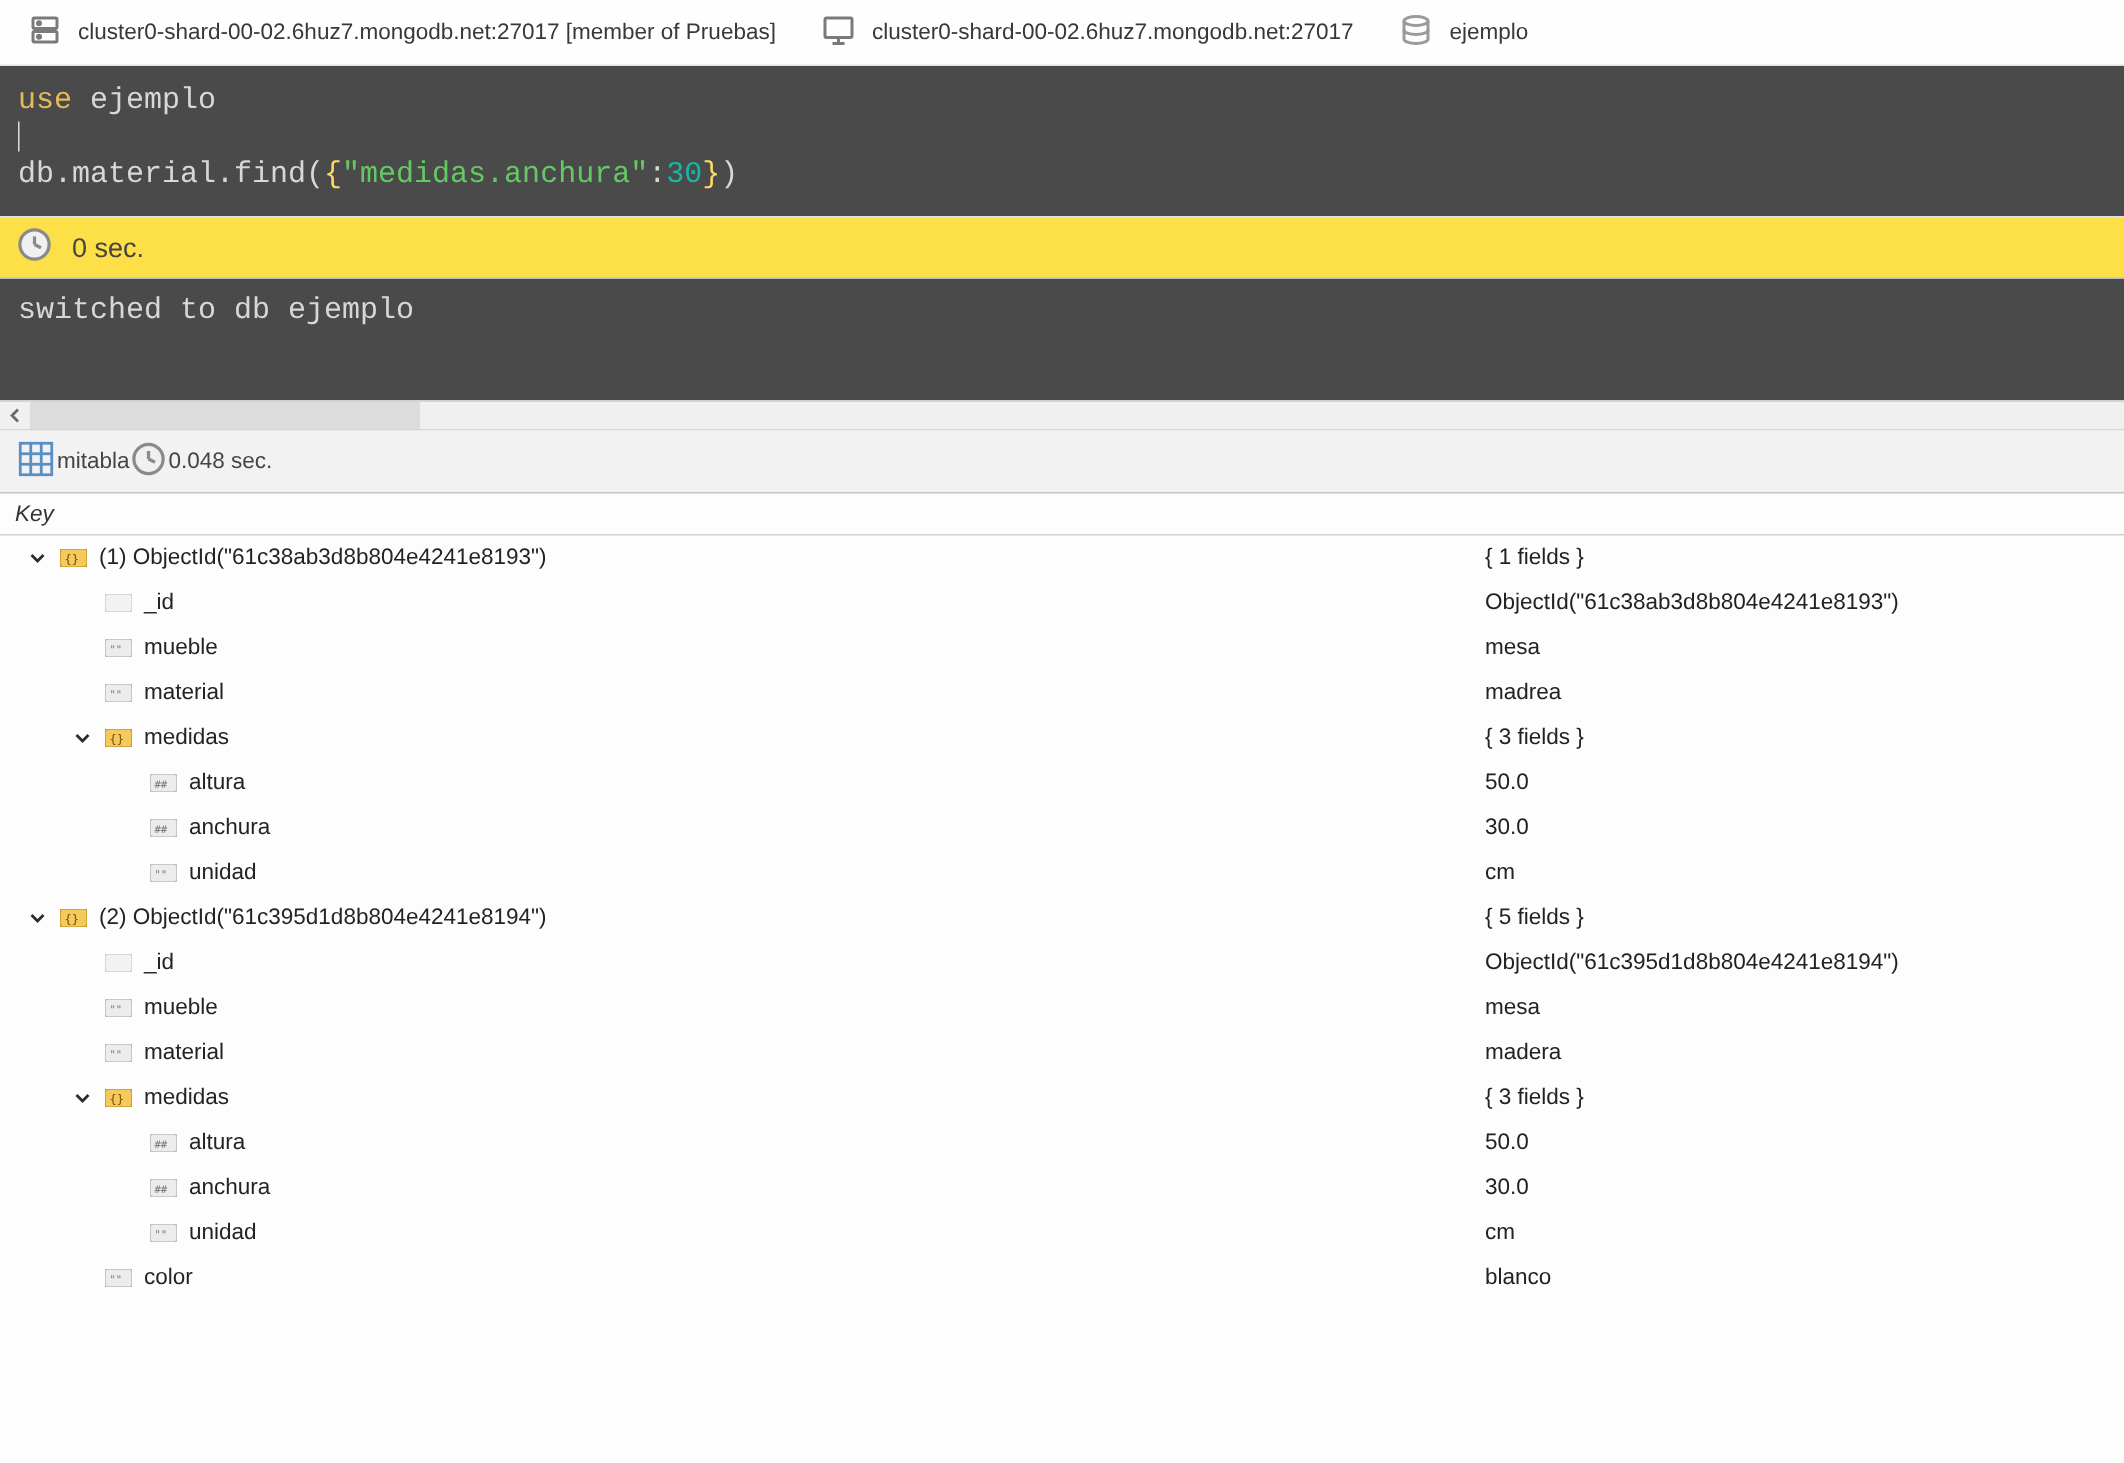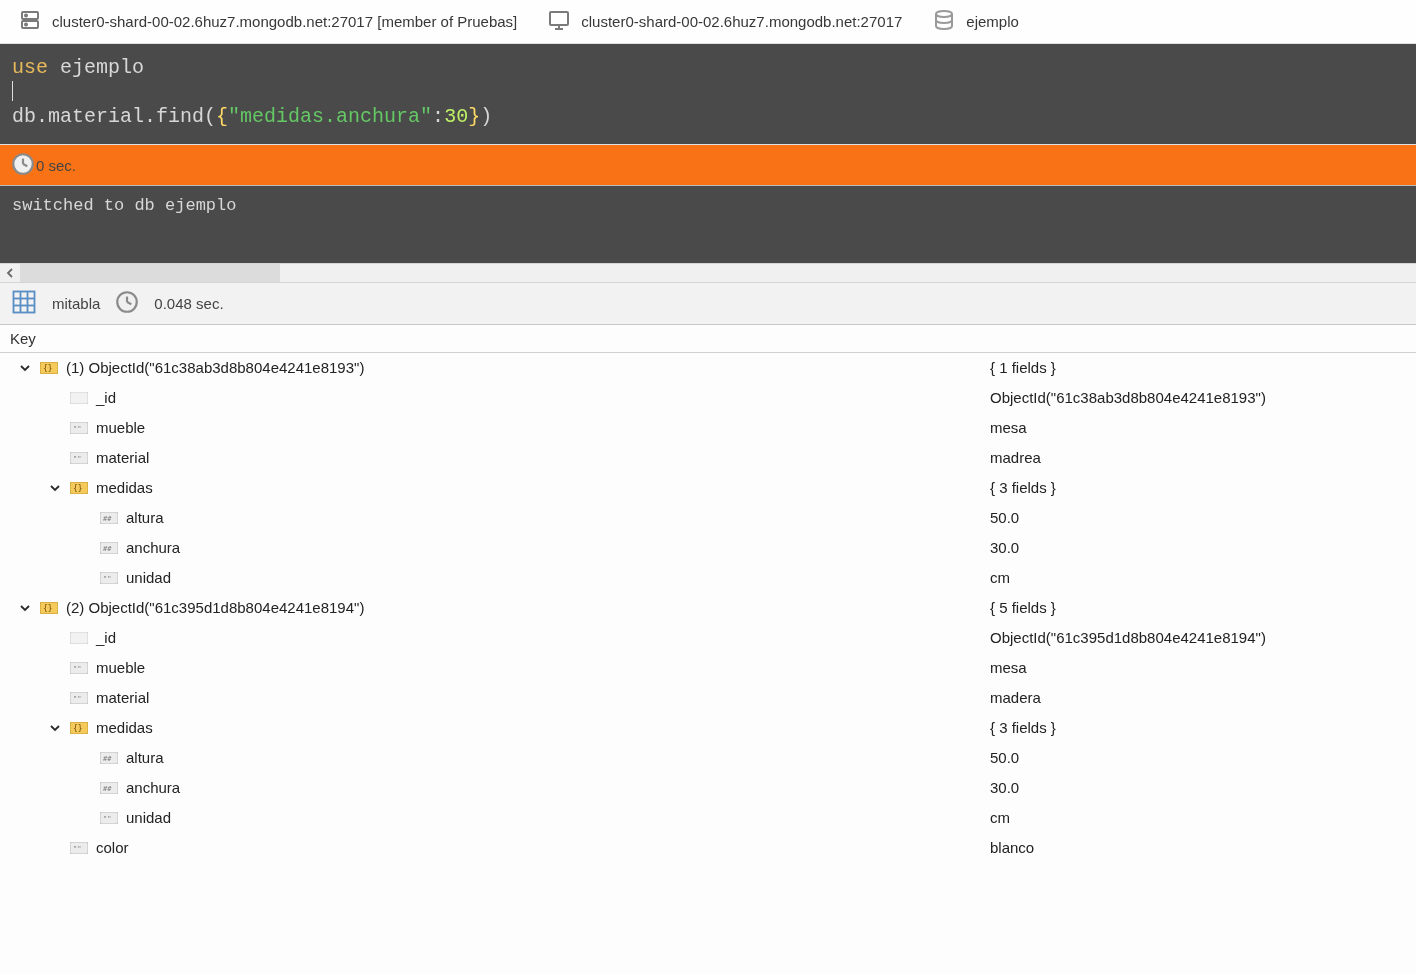--- a/index.html
+++ b/index.html
@@ -35,38 +35,39 @@
     padding: 10px 1px 14px 12px;
     font-family: Consolas, "Courier New", monospace;
     font-size: 20px;
     line-height: 1.35;
     color: #ddd;
   }
   .tok-kw   { color: #e6b95b; }
   .tok-id   { color: #d7d7d7; }
   .tok-pun  { color: #d7d7d7; }
   .tok-str  { color: #64c864; }
-  .tok-num  { color: #bef264; }
+  .tok-num  { color: #14b8a6; }
   .tok-br   { color: #ffd966; }
   .status-bar {
     display: flex;
     align-items: center;
     height: 42px;
-    background: #f97316;
+    background: #fde047;
     border-top: 1px solid #e0e0e0;
     border-bottom: 1px solid #bdbdbd;
     padding: 0 10px;
-    font-size: 15px;
+    gap: 12px;
+    font-size: 18px;
     color: #444;
   }
   .output-switch {
     background: #4a4a4a;
     color: #d7d7d7;
     font-family: Consolas, "Courier New", monospace;
-    font-size: 17px;
+    font-size: 20px;
     padding: 10px 12px 48px 12px;
   }
   .scrollbar-row {
     height: 20px;
     background: #f0f0f0;
     border-top: 1px solid #d5d5d5;
     border-bottom: 1px solid #d5d5d5;
     display: flex;
     align-items: stretch;
   }
@@ -81,31 +82,31 @@
     width: 260px;
     background: #dcdcdc;
   }
   .result-header {
     display: flex;
     align-items: center;
     height: 42px;
     background: #f2f2f2;
     border-bottom: 1px solid #c8c8c8;
     padding: 0 10px;
-    gap: 14px;
     font-size: 15px;
     color: #444;
   }
   .cols-row {
     display: flex;
     height: 28px;
     border-bottom: 1px solid #d0d0d0;
     font-size: 15px;
     color: #333;
     align-items: center;
+    font-style: italic;
   }
   .col-key   { width: 978px; padding-left: 10px; }
   .col-value { flex: 1;      padding-left: 12px; border-left: 1px solid #e5e5e5; height:100%; display:flex; align-items:center;}
   .tree { font-size: 15px; }
   .tree-row {
     display: flex;
     height: 30px;
     align-items: center;
     border-bottom: 1px solid transparent;
   }

